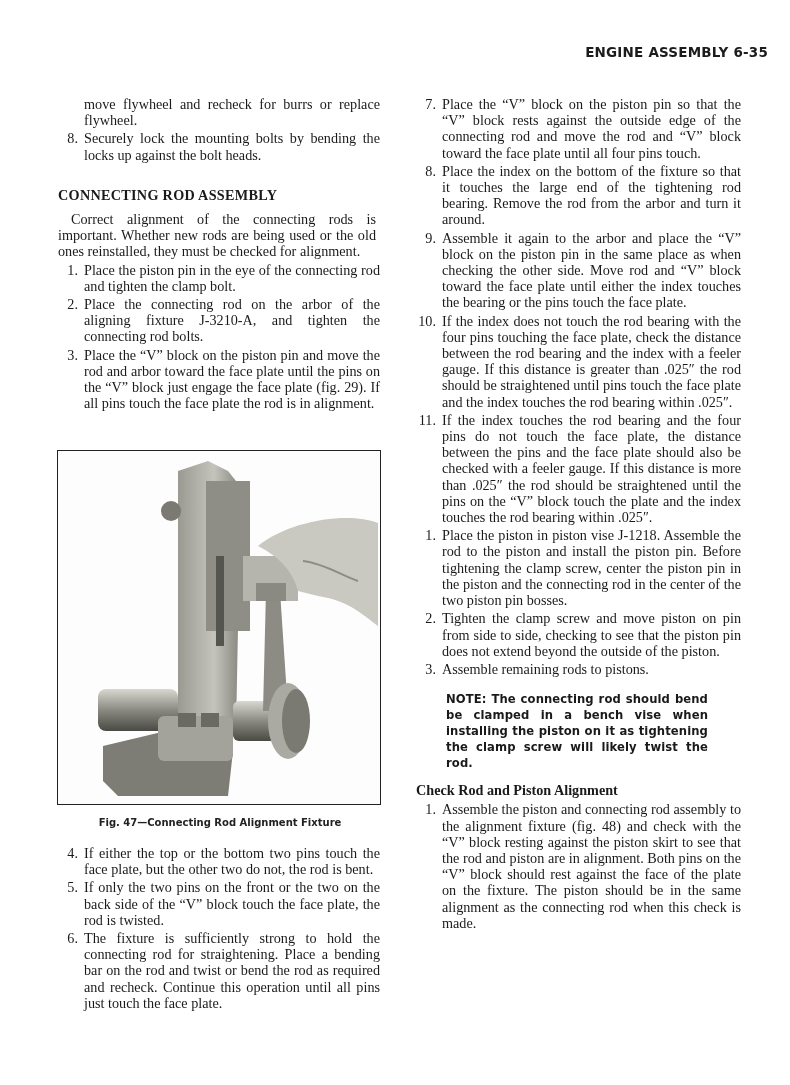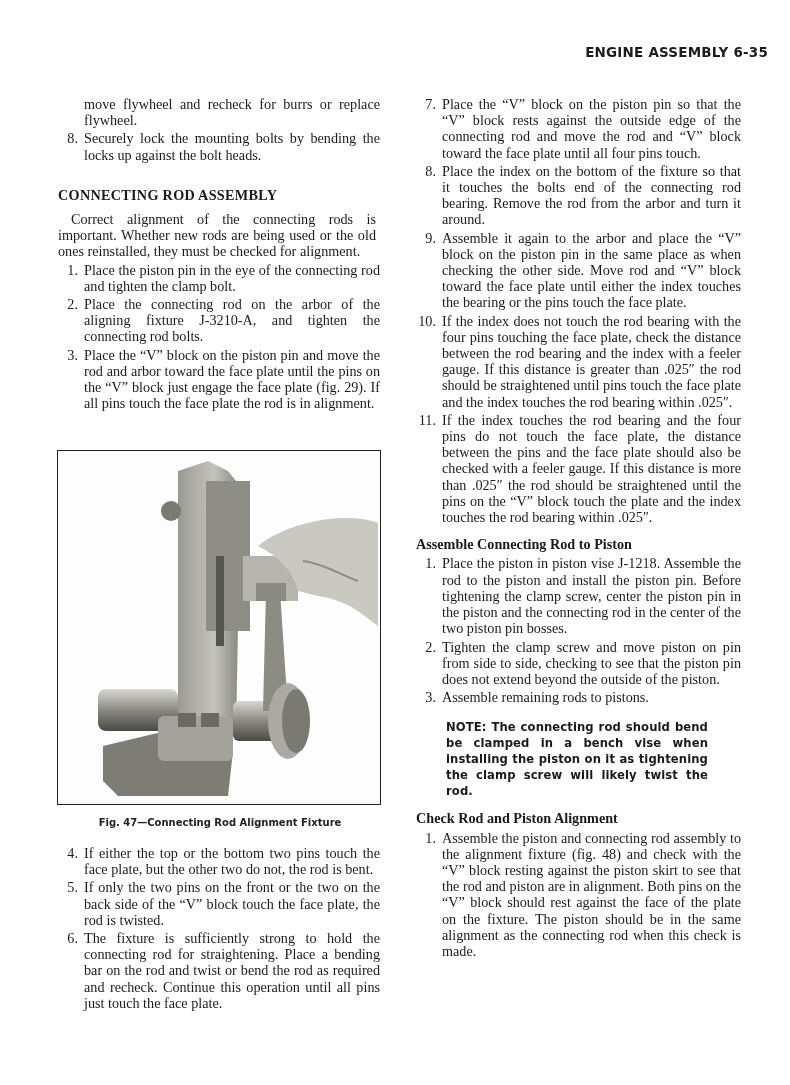--- a/index.html
+++ b/index.html
@@ -133,36 +133,35 @@
   </div>
 </div>
 
 <div class="col col-right rc">
   <div class="item">
     <span class="num">7.</span>
     <span>Place the “V” block on the piston pin so that the “V” block rests against the outside edge of the connecting rod and move the rod and “V” block toward the face plate until all four pins touch.</span>
   </div>
   <div class="item">
     <span class="num">8.</span>
-    <span>Place the index on the bottom of the fixture so that it touches the bolts end of the connecting rod bearing. Remove the rod from the arbor and turn it around.</span>
+    <span>Place the index on the bottom of the fixture so that it touches the large end of the tightening rod bearing. Remove the rod from the arbor and turn it around.</span>
   </div>
   <div class="item">
     <span class="num">9.</span>
     <span>Assemble it again to the arbor and place the “V” block on the piston pin in the same place as when checking the other side. Move rod and “V” block toward the face plate until either the index touches the bearing or the pins touch the face plate.</span>
   </div>
   <div class="item">
     <span class="num">10.</span>
     <span>If the index does not touch the rod bearing with the four pins touching the face plate, check the distance between the rod bearing and the index with a feeler gauge. If this distance is greater than .025″ the rod should be straightened until pins touch the face plate and the index touches the rod bearing within .025″.</span>
   </div>
   <div class="item">
     <span class="num">11.</span>
     <span>If the index touches the rod bearing and the four pins do not touch the face plate, the distance between the pins and the face plate should also be checked with a feeler gauge. If this distance is more than .025″ the rod should be straightened until the pins on the “V” block touch the plate and the index touches the rod bearing within .025″.</span>
   </div>
 
-  <div class="sub-heading">Assemble Connecting Rod to Piston</div>
   <div class="item">
     <span class="num">1.</span>
     <span>Place the piston in piston vise J-1218. Assemble the rod to the piston and install the piston pin. Before tightening the clamp screw, center the piston pin in the piston and the connecting rod in the center of the two piston pin bosses.</span>
   </div>
   <div class="item">
     <span class="num">2.</span>
     <span>Tighten the clamp screw and move piston on pin from side to side, checking to see that the piston pin does not extend beyond the outside of the piston.</span>
   </div>
   <div class="item">
     <span class="num">3.</span>

